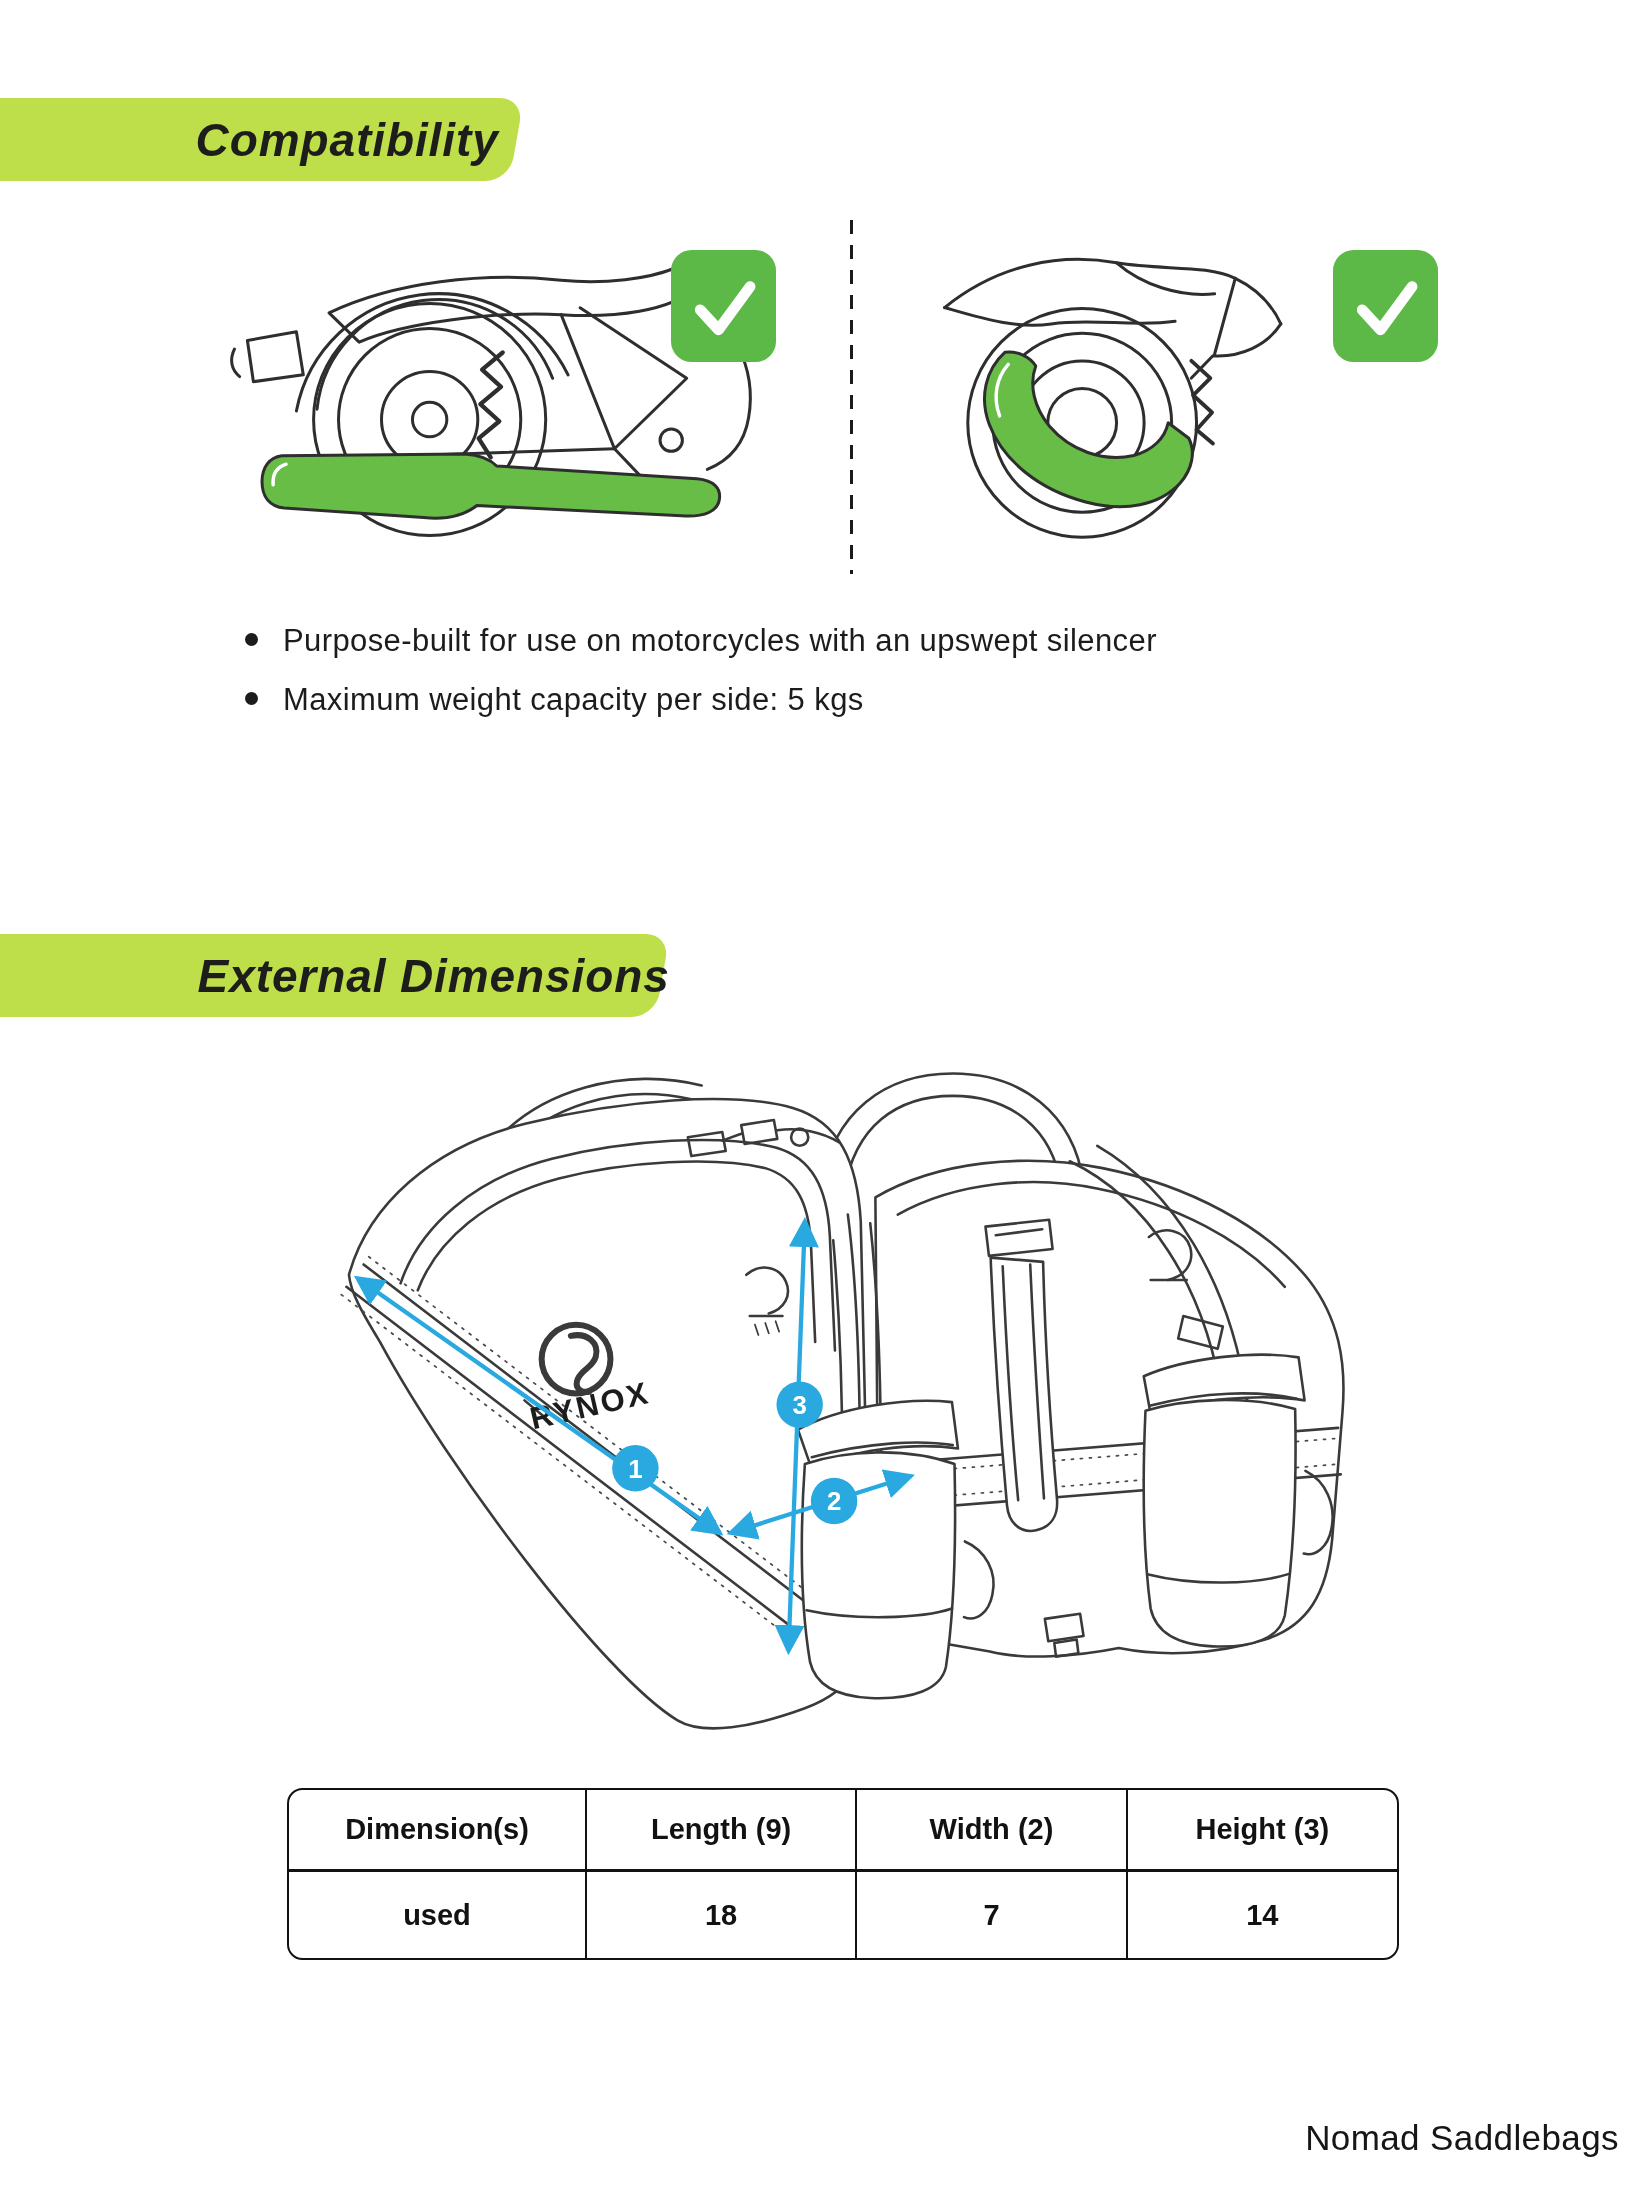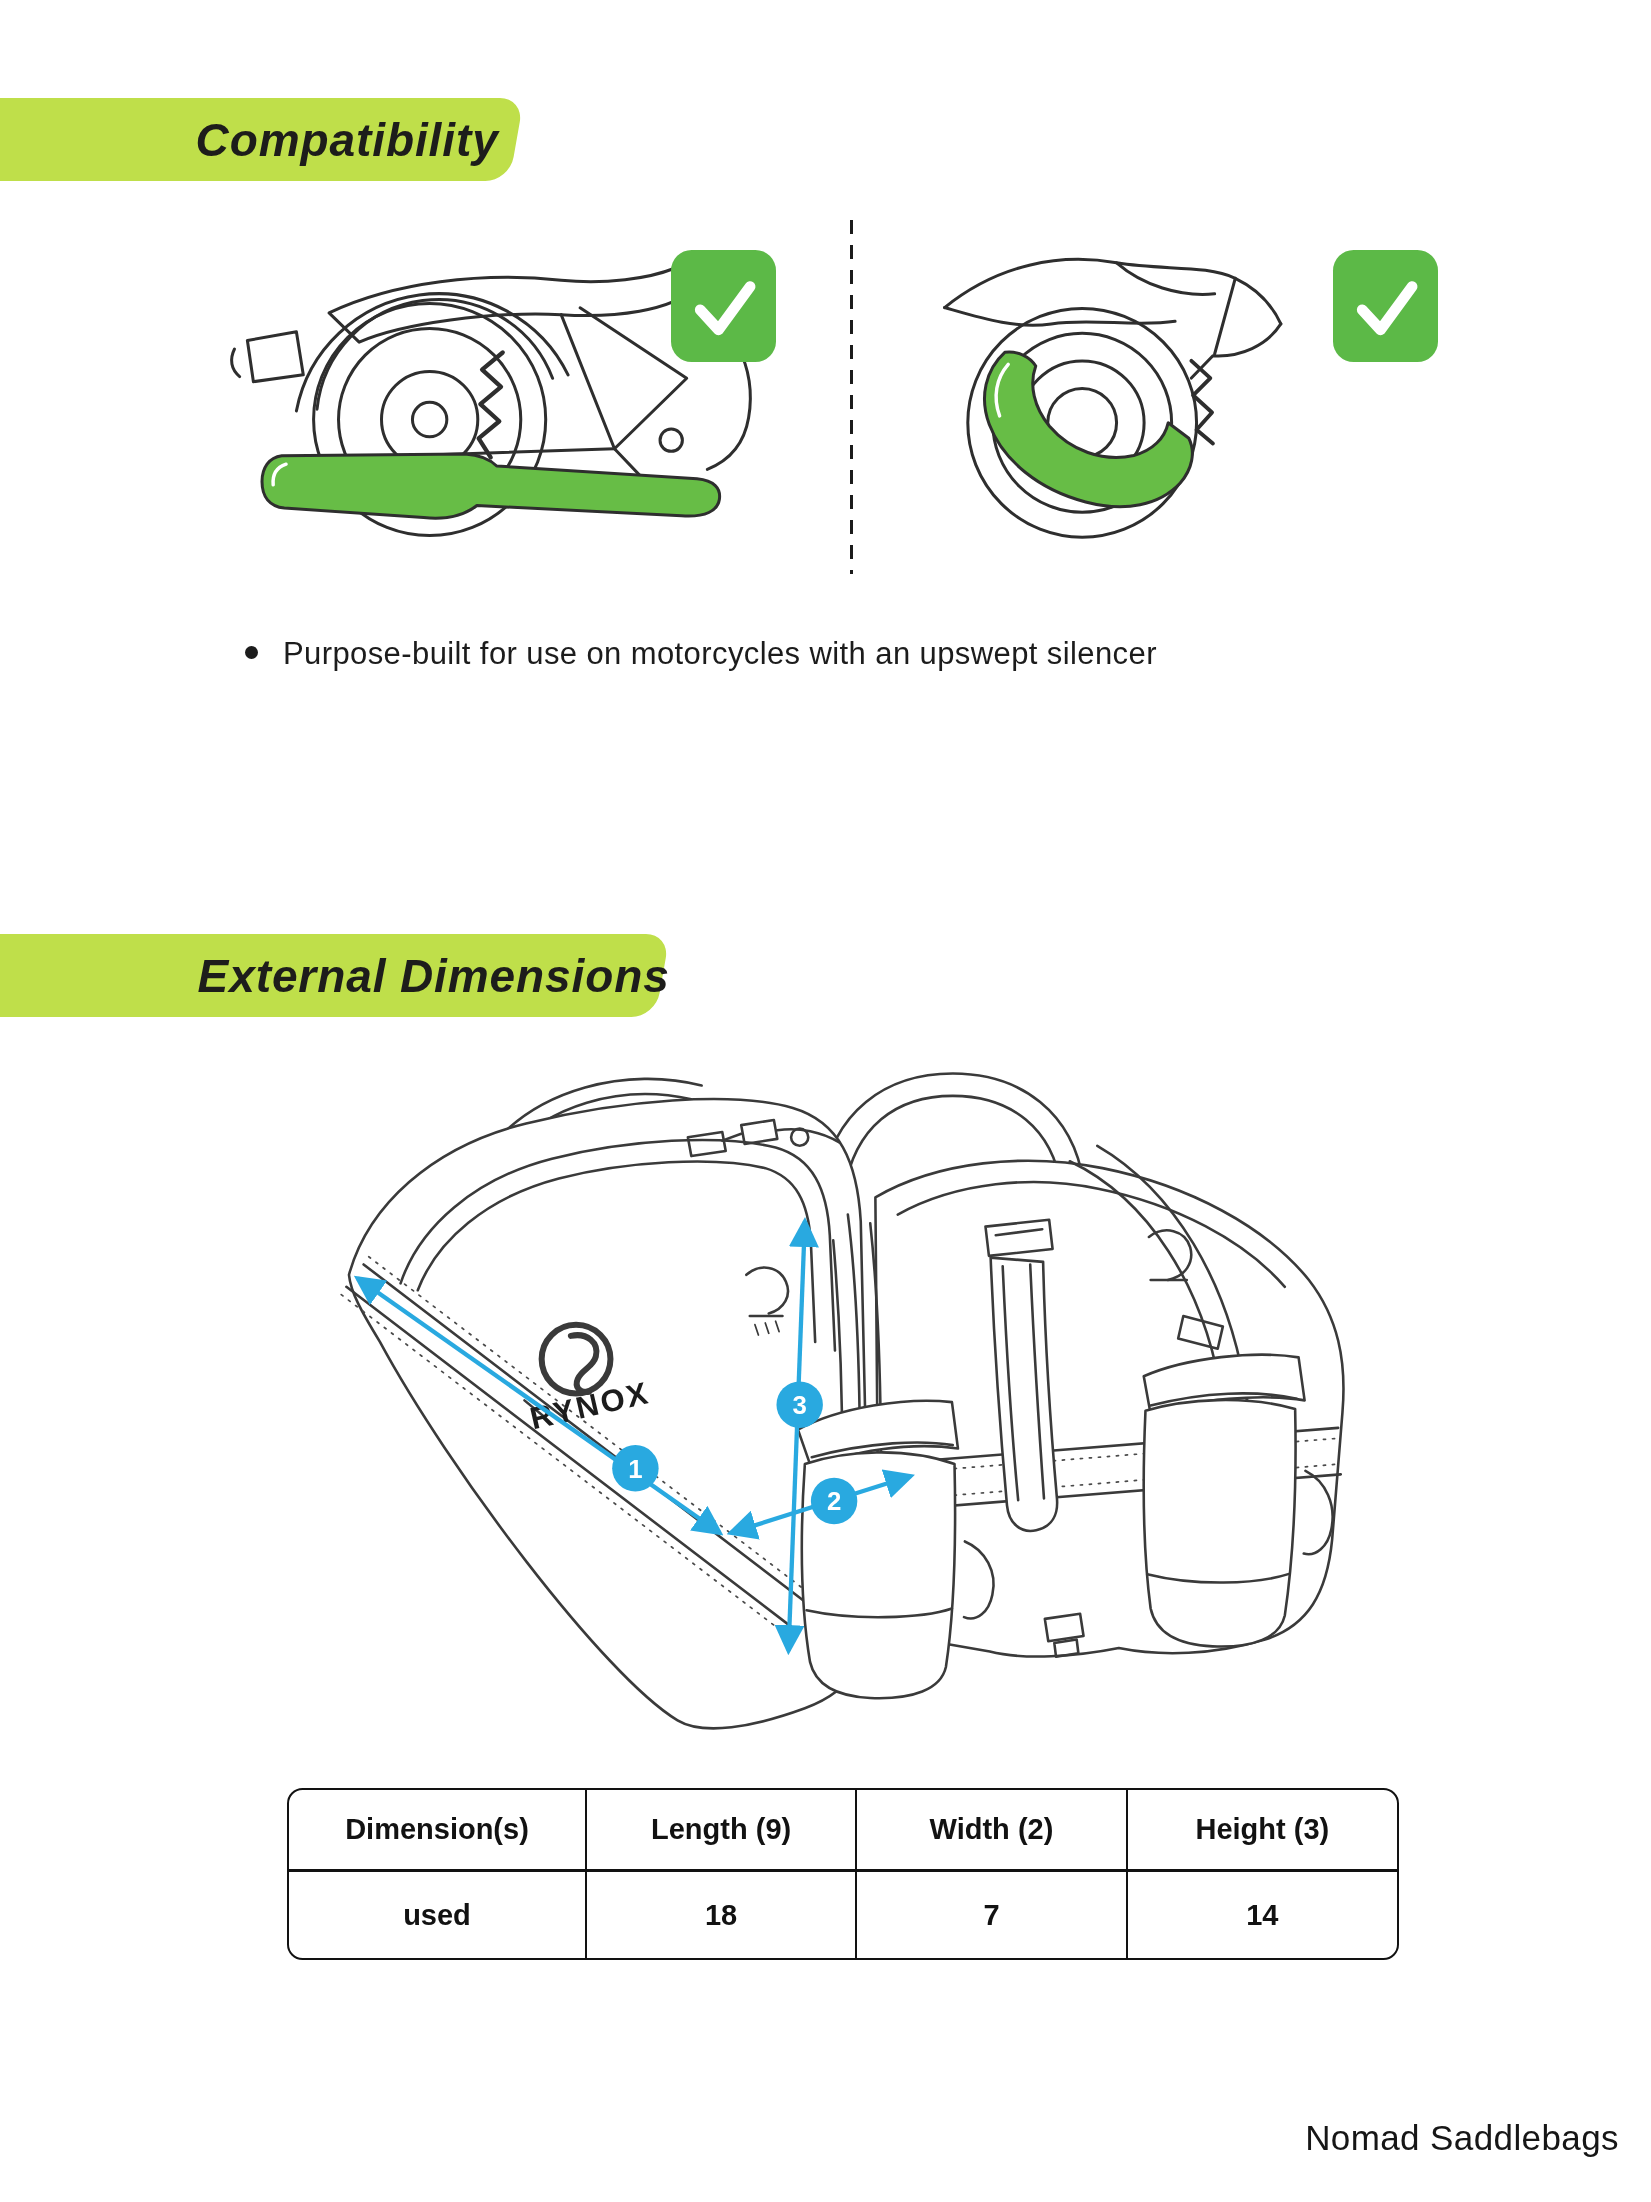--- a/index.html
+++ b/index.html
@@ -32,21 +32,21 @@
     position:absolute;width:105px;height:112px;border-radius:20.6px;
     background:var(--check,#5cb947);
     display:flex;align-items:center;justify-content:center;
   }
   .divider-dashed{
     position:absolute;left:850px;top:220px;width:3.4px;height:354px;
     background:repeating-linear-gradient(to bottom,#1b1b1b 0,#1b1b1b 13.8px,transparent 13.8px,transparent 25px);
   }
 
   
-  .bullets{position:absolute;left:243px;top:624px;margin:0;padding:0;list-style:none;}
+  .bullets{position:absolute;left:243px;top:611px;margin:0;padding:0;list-style:none;}
   .bullets li{
     position:relative;padding-left:40px;font-size:31px;line-height:59px;
     letter-spacing:0.4px;color:#1c1c1c;white-space:nowrap;
   }
   .bullets li::before{
     content:"";position:absolute;left:1.7px;top:22.4px;width:13px;height:13px;
     border-radius:50%;background:#1c1c1c;
   }
 
   
@@ -147,20 +147,21 @@
   </svg>
 
   <div class="check" style="left:1333px;top:250px;">
     <svg width="83" height="89" viewBox="0 0 100 100">
       <polyline points="22,54 44,78 82,26" fill="none" stroke="#ffffff" stroke-width="13" stroke-linecap="round" stroke-linejoin="round"></polyline>
     </svg>
   </div>
 
   <ul class="bullets">
     <li>Purpose-built for use on motorcycles with an upswept silencer</li>
+    <li>Maximum weight capacity per side: 5 kgs</li>
   </ul>
 
   <div class="band" id="band-dims">
     <span class="band-label">External Dimensions</span>
   </div>
 
   <svg class="fig" style="left:318px;top:1058px;" width="1058" height="714" viewBox="0 0 1230 830">
     <defs>
       <marker id="ah" viewBox="0 0 10 10" refX="8.5" refY="5" markerWidth="7" markerHeight="7" orient="auto-start-reverse">
         <path d="M0,0 L10,5 L0,10 z" fill="#29a9e0"></path>

